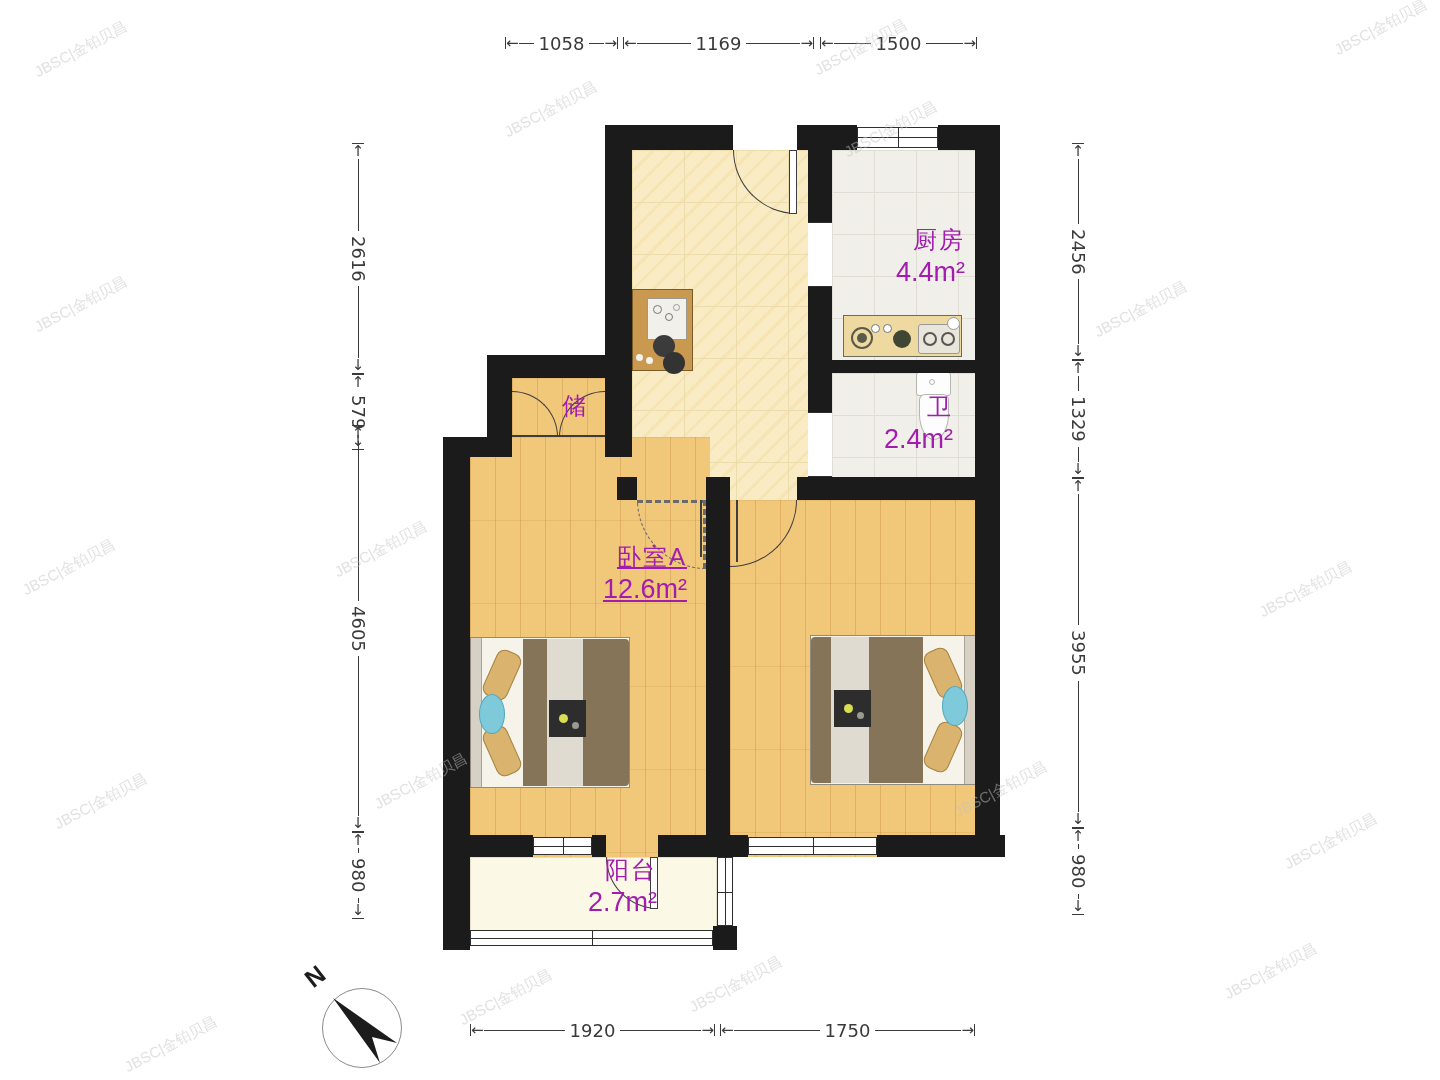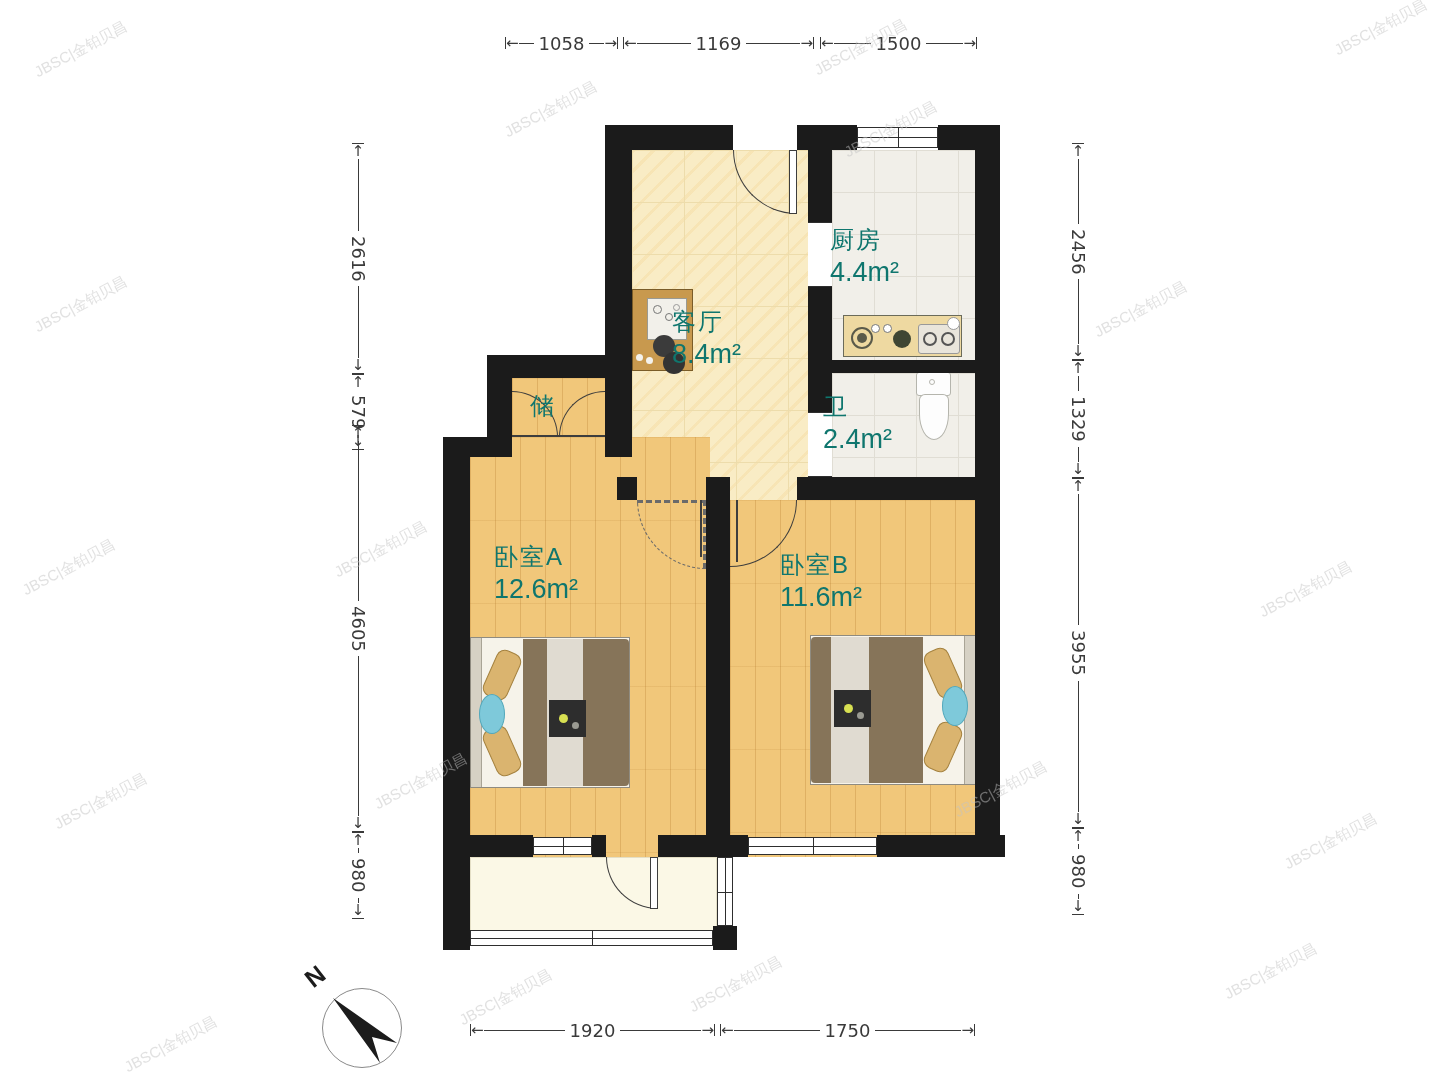--- a/index.html
+++ b/index.html
@@ -51,21 +51,21 @@
   .toilet-bowl{position:absolute;background:#fdfdfd;border:1px solid #b5b5ad;border-radius:6px 6px 15px 15px/6px 6px 26px 26px;}
   .bed{position:absolute;background:#f6f3ea;border:1px solid #8f8b80;box-sizing:border-box;}
   .bed *{position:absolute;box-sizing:border-box;}
   .headboard{background:#d6d1c4;border-right:1px solid #a9a496;}
   .blanket{background:#867459;}
   .runner{background:#e0dbd1;}
   .bsq{background:#2d2d2d;}
   .pillow{border-radius:9px;background:#dab46f;border:1px solid #a5823f;}
   .cyan{border-radius:50%;background:#7ec9da;border:1px solid #53a8bb;}
   
-  .room-label{position:absolute;text-align:left;color:#0f766e;line-height:1.3;z-index:7;}
+  .room-label{position:absolute;text-align:right;color:#a21caf;line-height:1.3;z-index:7;}
   .room-label .rn{font-size:24px;font-weight:500;letter-spacing:2px;display:block;}
   .room-label .ra{font-size:27px;font-weight:400;display:block;}
   
   .dim{position:absolute;display:flex;align-items:center;color:#3a3a3a;
        font-family:"DejaVu Sans",sans-serif;font-size:18px;z-index:4;}
   .dim .ln{background:#3a3a3a;flex:1;min-width:0;min-height:0;}
   .dim-h{flex-direction:row;height:28px;}
   .dim-h .ln{height:1px;}
   .dim-v{flex-direction:column;width:28px;}
   .dim-v .ln{width:1px;}
@@ -196,42 +196,38 @@
   <div class="arc arc-bl dashed" style="left:637px;top:500px;width:69px;height:69px;"></div>
   <div class="lfl" style="left:700px;top:500px;width:2px;height:57px;"></div>
   <div class="arc arc-br" style="left:730px;top:500px;width:67px;height:67px;"></div>
   <div class="lfl" style="left:736px;top:500px;width:2px;height:62px;"></div>
   <div class="arc arc-bl" style="left:606px;top:857px;width:52px;height:52px;"></div>
   <div class="leaf" style="left:650px;top:857px;width:8px;height:52px;"></div>
   <div class="lfl" style="left:512px;top:435px;width:93px;height:2px;"></div>
   <div class="arc arc-tr" style="left:512px;top:391px;width:46px;height:46px;"></div>
   <div class="arc arc-tl" style="left:559px;top:391px;width:46px;height:46px;"></div>
 
-  <div class="room-label" style="left:672px;top:306px;width:146px;">
-    <span class="rn">客厅</span>
-    <span class="ra">8.4m²</span>
-  </div>
   <div class="room-label" style="left:830px;top:224px;width:135px;">
     <span class="rn">厨房</span>
     <span class="ra">4.4m²</span>
   </div>
   <div class="room-label" style="left:823px;top:391px;width:130px;">
     <span class="rn">卫</span>
     <span class="ra">2.4m²</span>
   </div>
   <div class="room-label" style="left:530px;top:390px;width:58px;">
     <span class="rn">储</span>
   </div>
-  <div class="room-label" style="left:494px;top:541px;width:165px;">
+  <div class="room-label" style="left:522px;top:541px;width:165px;text-decoration:underline;">
     <span class="rn">卧室A</span>
     <span class="ra">12.6m²</span>
   </div>
-  <div class="room-label" style="left:780px;top:549px;width:165px;">
-    <span class="rn">卧室B</span>
-    <span class="ra">11.6m²</span>
+  <div class="room-label" style="left:527px;top:854px;width:130px;">
+    <span class="rn">阳台</span>
+    <span class="ra">2.7m²</span>
   </div>
 
   <div class="compass-circle" style="left:322px;top:988px;width:78px;height:78px;"></div>
   <svg style="position:absolute;left:300px;top:960px;" width="120" height="120" viewBox="0 0 120 120">
     <polygon points="33,38 97,83 72,77 80,103" fill="#1c1c1c"></polygon>
   </svg>
   <span class="north" style="left:306px;top:962px;">N</span>
 
   <div id="dims">
       <div class="dim dim-h" style="left: 505px; top: 29px; width: 113px;">

